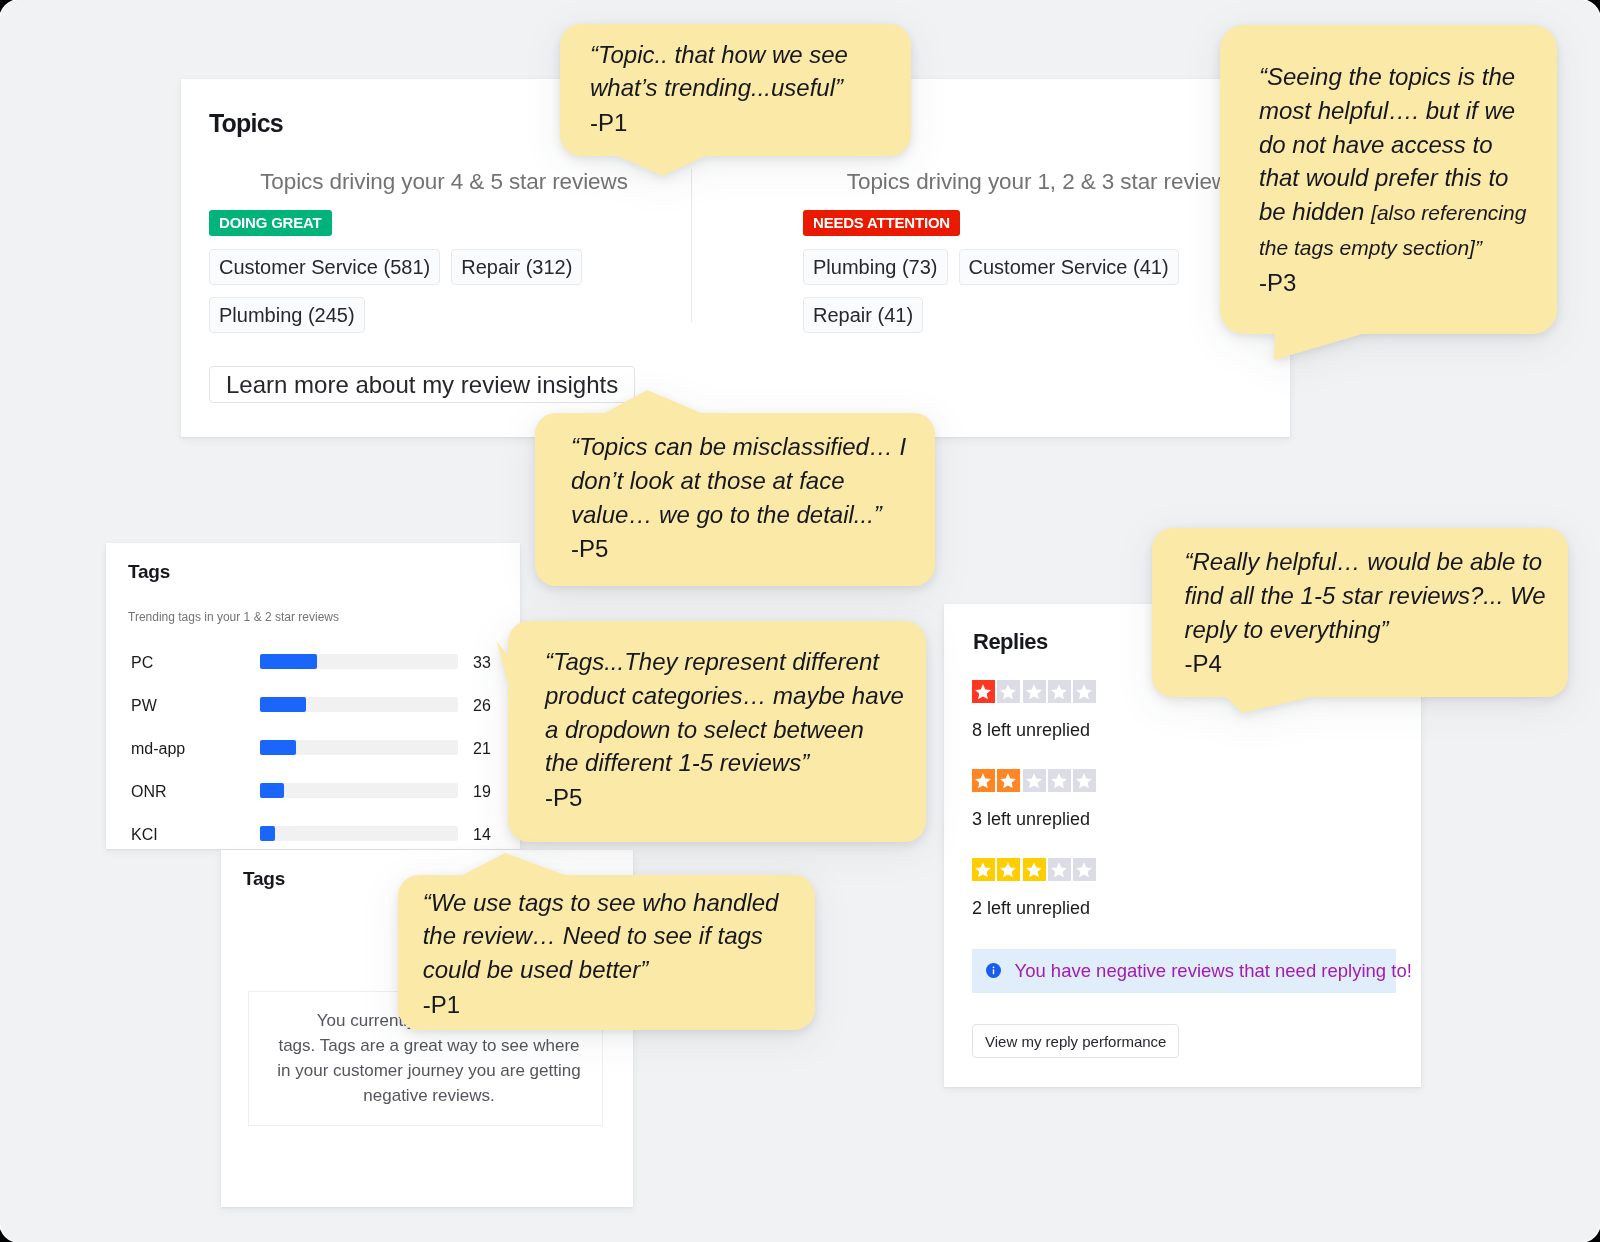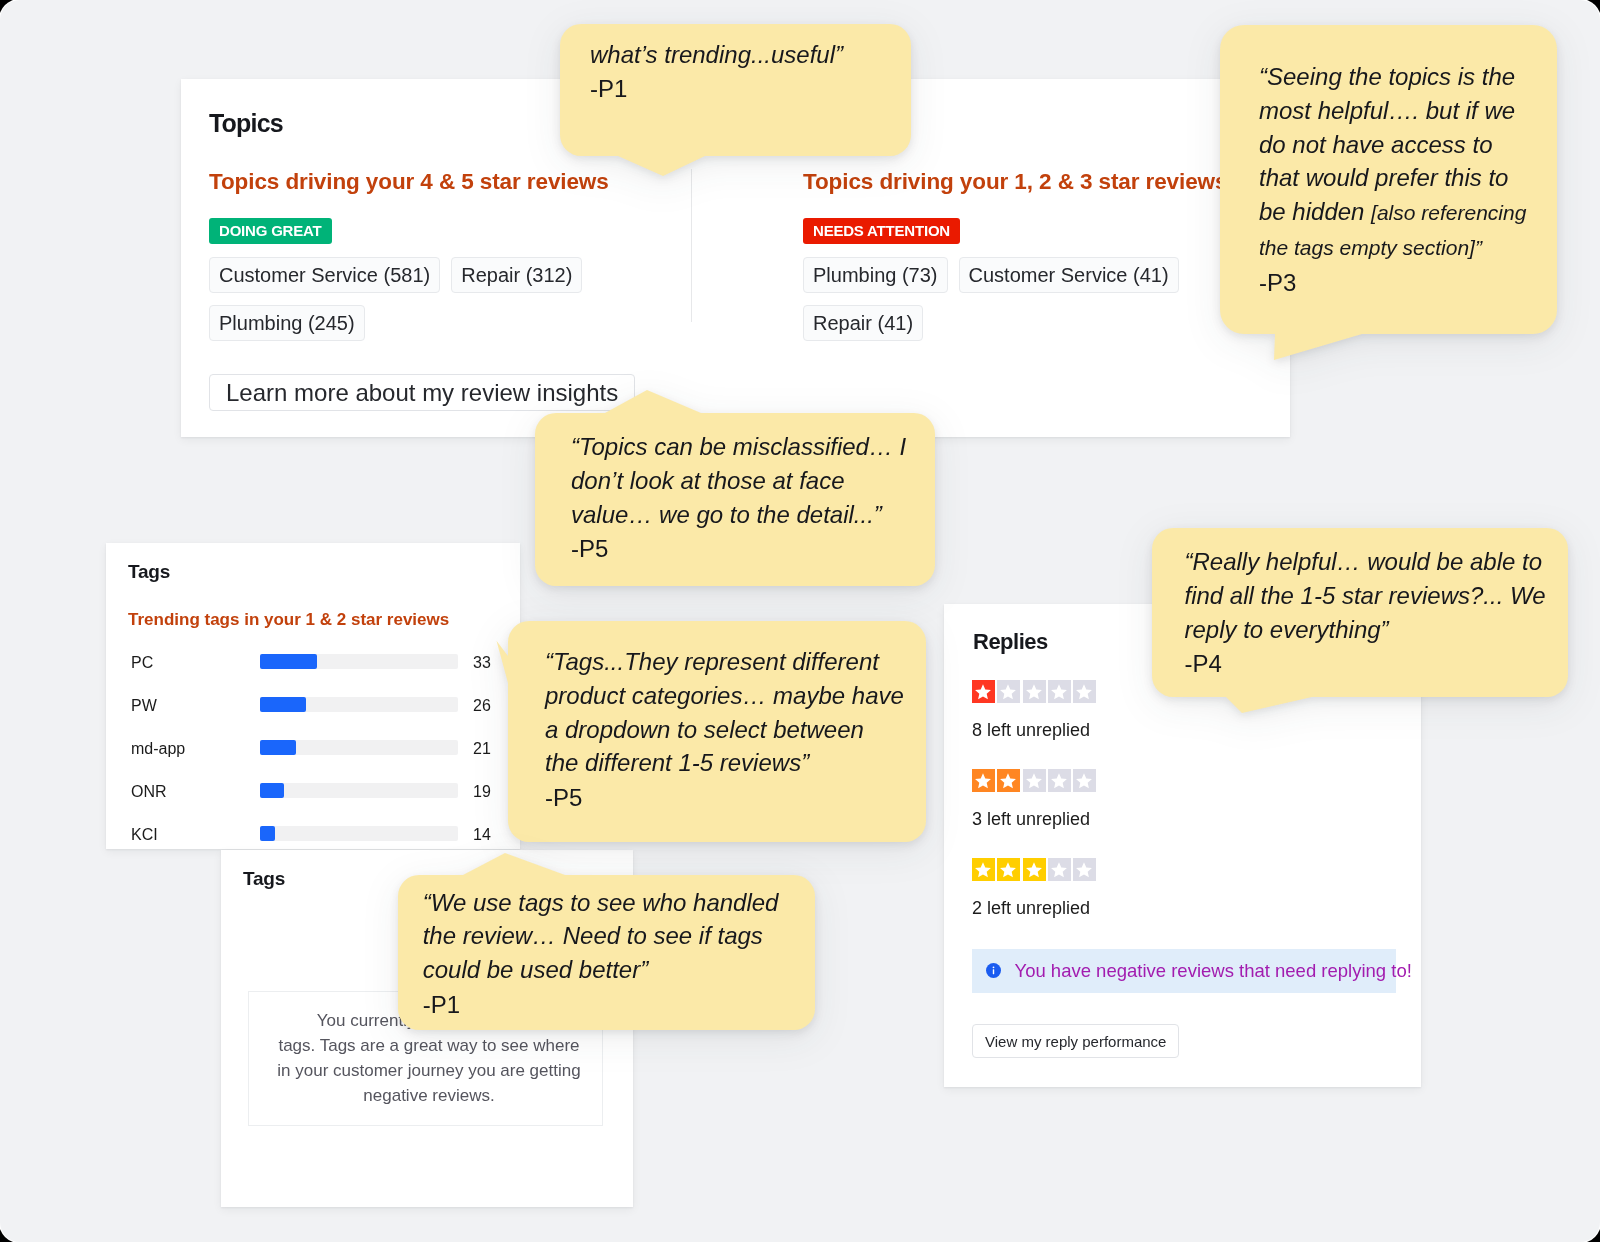--- a/index.html
+++ b/index.html
@@ -17,21 +17,21 @@
     overflow:hidden;
     box-shadow:0 0 0 1.2px #ffffff;
   }
   .card {
     position:absolute; background:#fff;
     box-shadow:0 1px 2px rgba(27,32,44,.07), 0 3px 9px rgba(27,32,44,.055);
   }
   .card-title {
     font-size:25px; font-weight:700; color:#16181d; letter-spacing:-0.8px;
   }
-  .sub-h { font-size:22.5px; color:#c2410c; font-weight:700; letter-spacing:-0.1px; }
+  .sub-h { font-size:22.5px; color:#737373; font-weight:400; letter-spacing:-0.1px;text-align:center; }
   .badge {
     display:inline-block; color:#fff; font-size:15px; font-weight:700;
     letter-spacing:-0.2px; padding:0 10px; border-radius:3px;
     height:26px; line-height:26px; box-sizing:border-box;
   }
   .chip {
     display:inline-block; border:1px solid #e7e9ec; border-radius:4px;
     background:#fafbfc; font-size:20px; color:#26282d; padding:7px 9px 8px;
     line-height:20px; box-sizing:border-box; height:36px;
   }
@@ -55,26 +55,26 @@
   .divider { position:absolute; left:509.5px; top:90px; width:1px; height:153px; background:#e7e8ea; }
   #tcol-left { position:absolute; left:28px; top:90px; width:470px; }
   #tcol-right { position:absolute; left:622px; top:90px; width:480px; }
   .chips { margin-top:13px; width:100%; display:flex; flex-wrap:wrap; }
   .chips .chip { margin:0 11px 12px 0; }
   #tcol-left .chips { max-width:400px; }
   #tcol-right .chips { max-width:400px; }
   #tcol-left .btn { margin-top:21px; }
   .badge-good { background:#00b378; }
   .badge-bad  { background:#ea1a00; }
-  .tcol .badge { margin-top:23px; }
+  .tcol .badge { margin-top:15px; }
 
   
   #tags-card { left:106px; top:543px; width:414px; height:306px; z-index:1; }
   #tags-title { position:absolute; left:22px; top:18px; font-size:19px; letter-spacing:-0.2px; }
-  #tags-heading { position:absolute; left:22px; top:67px; font-size:17px; letter-spacing:0; }
+  #tags-heading { position:absolute; left:22px; top:67px; font-size:12px; letter-spacing:0; }
   #tags-rows { position:absolute; left:6px; top:110.5px; width:400px; }
   .tag-row { position:relative; height:43.2px; }
   .tag-name { position:absolute; left:19px; top:-3px; font-size:16px; color:#1b1b1b; line-height:23px; }
   .tag-track { position:absolute; left:148px; top:0px; width:198px; height:15px; background:#f1f1f2; border-radius:2px; }
   .tag-fill { position:absolute; left:0; top:0; height:15px; background:#1a66fb; border-radius:2px; }
   .tag-val { position:absolute; left:361px; top:-3px; font-size:16px; color:#1b1b1b; line-height:23px; }
 
   
   #tags-empty-card { left:221px; top:850px; width:412px; height:357px; z-index:2; }
   #tags-empty-title { position:absolute; left:22px; top:18px; font-size:19px; letter-spacing:-0.2px; }
@@ -287,20 +287,21 @@
     </div>
     <div class="btn" id="replies-btn">View my reply performance</div>
   </div>
 
   <div class="bubble" id="b-p1-topics">
     <svg class="shape" viewBox="0 0 351 152" preserveAspectRatio="none">
       <path d="M21,0 H330 A21,21 0 0 1 351,21 V111 A21,21 0 0 1 330,132 H145 L103,152 L58,132 H21 A21,21 0 0 1 0,111 V21 A21,21 0 0 1 21,0 Z" fill="#fbe9a8"></path>
     </svg>
     <div class="txt">
       <div class="q">
+          <div class="ql">“Topic.. that how we see</div>
           <div class="ql">what’s trending...useful”</div>
         </div>
       <div class="attrib">-P1</div>
     </div>
   </div>
 
   <div class="bubble" id="b-p3-topics">
     <svg class="shape" viewBox="0 0 337 335" preserveAspectRatio="none">
       <path d="M24,0 H313 A24,24 0 0 1 337,24 V285 A24,24 0 0 1 313,309 H142 L54,335 L55,309 H24 A24,24 0 0 1 0,285 V24 A24,24 0 0 1 24,0 Z" fill="#fbe9a8"></path>
     </svg>

